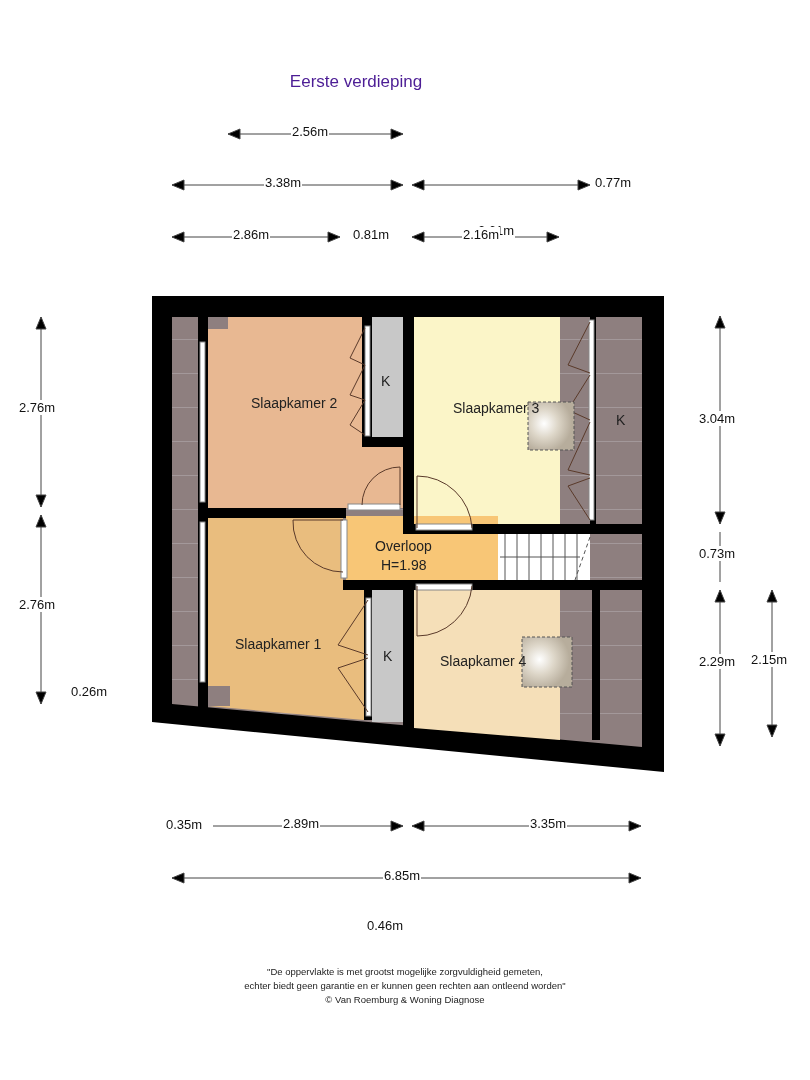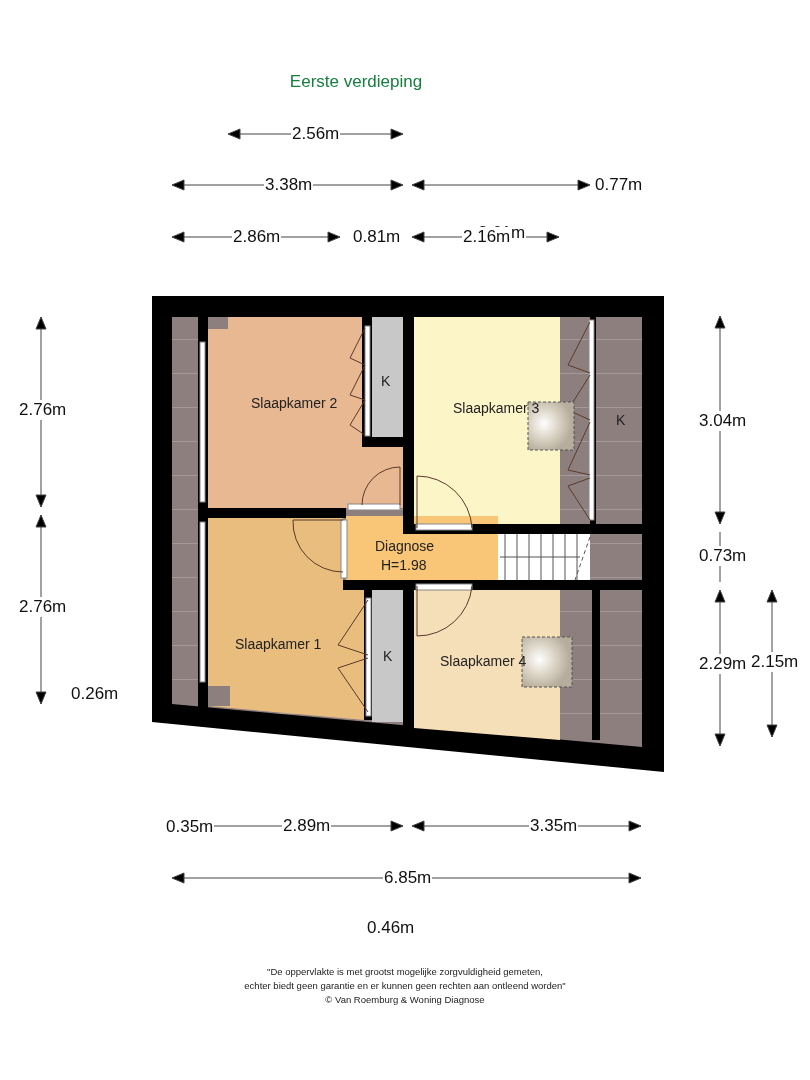--- a/index.html
+++ b/index.html
@@ -1,19 +1,19 @@
 <!DOCTYPE html>
 <html><head>
 <meta charset="utf-8">
 <style>
   html, body { margin:0; padding:0; background:#ffffff; }
   body { width:810px; height:1080px; position:relative; overflow:hidden; font-family:"Liberation Sans", sans-serif; color:#111; }
   .abs { position:absolute; }
-  .title { left:0; width:712px; top:72px; text-align:center; font-size:17px; color:#15803d; }
-  .dim-label { font-size:17px; color:#111; background:#fff; padding:0 1px; white-space:nowrap; }
+  .title { left:0; width:712px; top:72px; text-align:center; font-size:17px; color:#4c1d95; }
+  .dim-label { font-size:13px; color:#111; background:#fff; padding:0 1px; white-space:nowrap; }
   .room-label { font-size:14px; color:#222; white-space:nowrap; }
   .disclaimer { left:0; width:810px; text-align:center; font-size:9.5px; color:#222; line-height:13px; }
   svg { position:absolute; left:0; top:0; }
 </style>
 </head>
 <body>
 
 <div class="abs title">Eerste verdieping</div>
 
 <svg width="810" height="1080">
@@ -158,21 +158,21 @@
     <line x1="172" y1="878" x2="641" y2="878"></line>
     <polygon points="172,878 184,873 184,883"></polygon>
       <polygon points="641,878 629,873 629,883"></polygon>
   </g>
 </svg>
 
 <div class="abs room-label" style="left:251px;top:395px;">Slaapkamer 2</div>
 <div class="abs room-label" style="left:453px;top:400px;">Slaapkamer 3</div>
 <div class="abs room-label" style="left:235px;top:604px;margin-top:32px;">Slaapkamer 1</div>
 <div class="abs room-label" style="left:440px;top:653px;">Slaapkamer 4</div>
-<div class="abs room-label" style="left:375px;top:538px;">Diagnose</div>
+<div class="abs room-label" style="left:375px;top:538px;">Overloop</div>
 <div class="abs room-label" style="left:381px;top:557px;">H=1.98</div>
 <div class="abs room-label" style="left:381px;top:373px;">K</div>
 <div class="abs room-label" style="left:383px;top:648px;">K</div>
 <div class="abs room-label" style="left:616px;top:412px;">K</div>
 
 <div class="abs dim-label" style="left:291px;top:124px;">2.56m</div>
 <div class="abs dim-label" style="left:264px;top:175px;">3.38m</div>
 <div class="abs dim-label" style="left:477px;top:175px;margin-top:48px;">2.61m</div>
 <div class="abs dim-label" style="left:594px;top:175px;">0.77m</div>
 <div class="abs dim-label" style="left:232px;top:227px;">2.86m</div>

